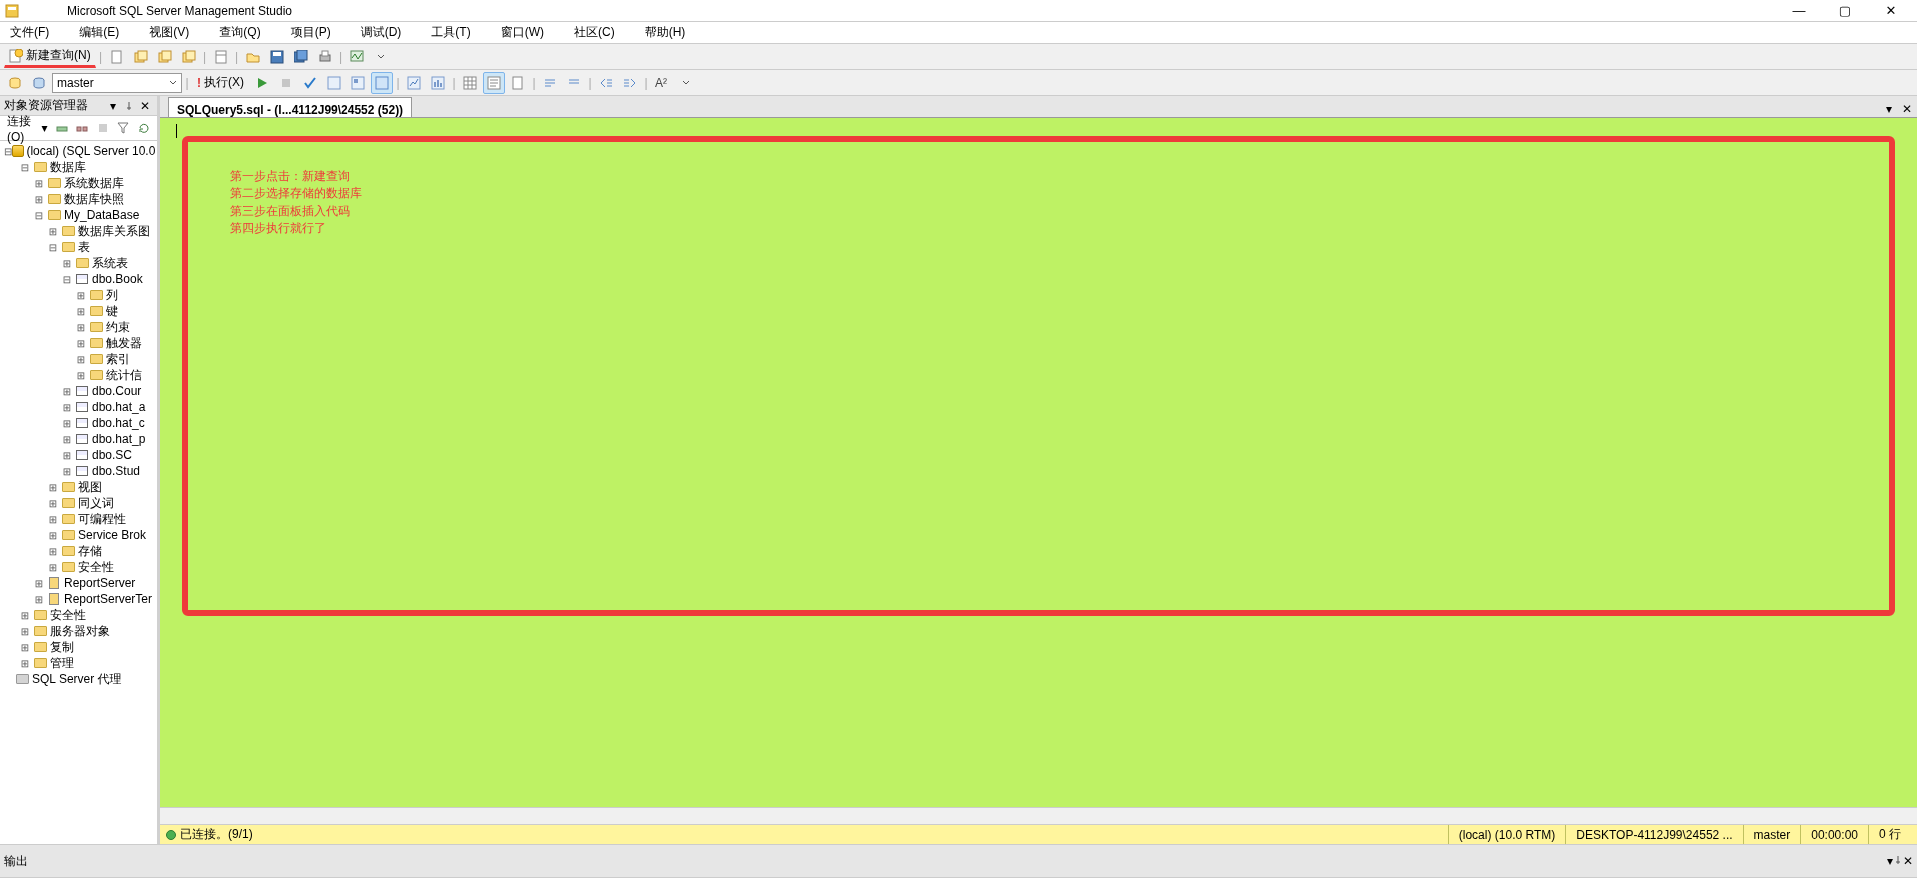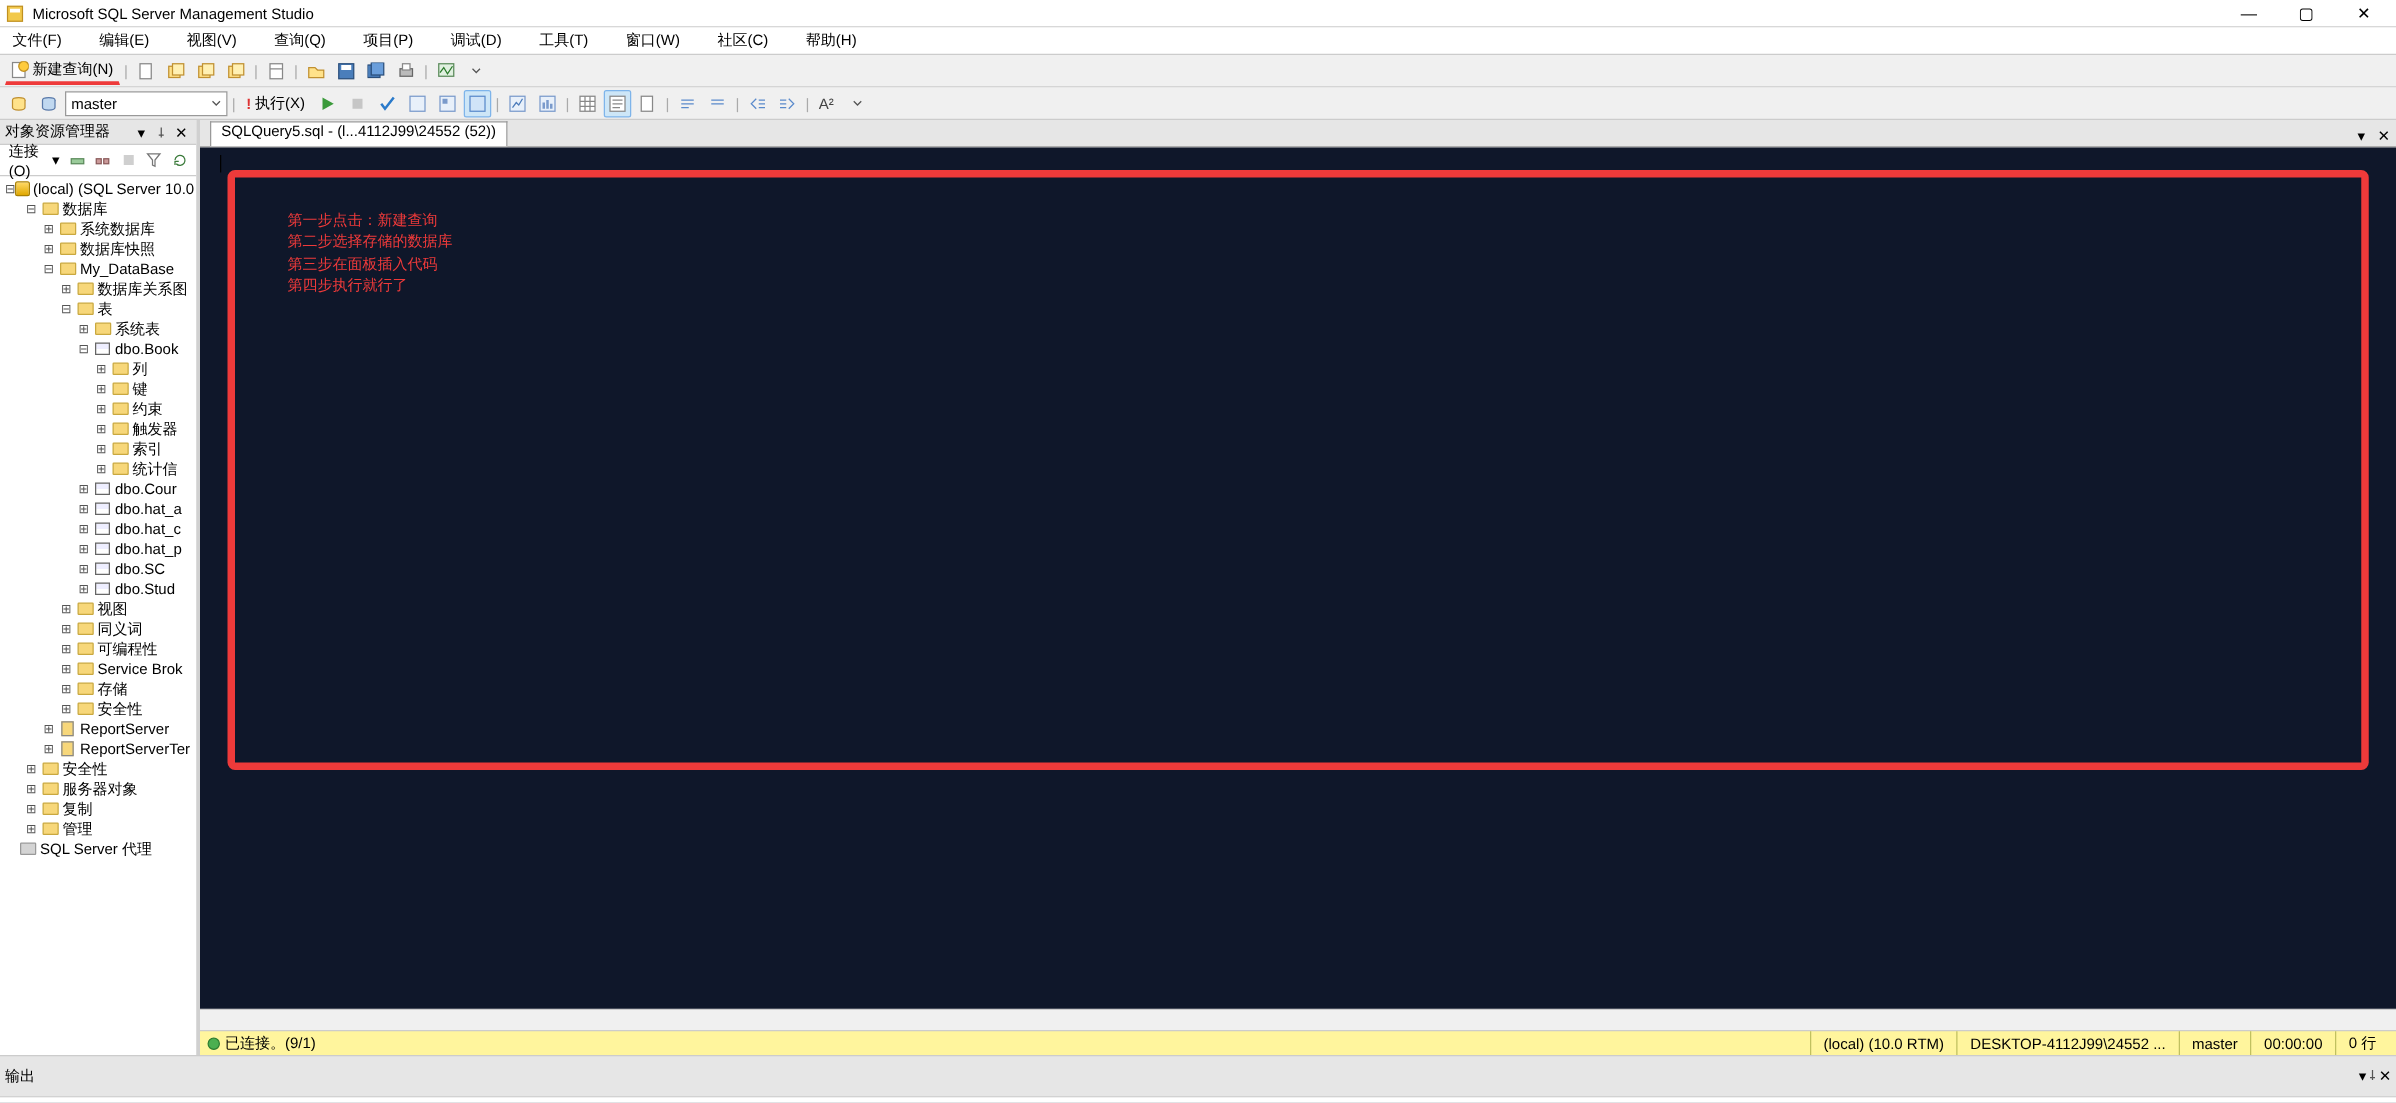--- a/index.html
+++ b/index.html
@@ -1,20 +1,20 @@
 <!DOCTYPE html>
 <html><head>
 <meta charset="utf-8">
 <style>
 * { margin:0; padding:0; box-sizing:border-box; font-family:"Microsoft YaHei","SimSun",Tahoma,sans-serif; font-size:12px; }
 html,body { width:100%; height:100%; background:#fff; color:#000; overflow:hidden; }
 
 .titlebar { height:22px; background:#fff; border-bottom:1px solid #ccc; display:flex; align-items:center; padding:0 4px; }
 .titlebar .icon { width:16px; height:16px; margin-right:6px; display:flex; align-items:center; justify-content:center; }
-.titlebar .title { flex:1; }
+.titlebar .title { flex:1;margin-left:41px; }
 .titlebar .ctrls { display:flex; gap:2px; }
 .titlebar .ctrls span { width:44px; height:20px; display:flex; align-items:center; justify-content:center; cursor:pointer; font-size:13px; }
 
 .menubar { height:22px; background:#fff; border-bottom:1px solid #ccc; display:flex; align-items:center; padding:0 4px; gap:18px; }
 .menubar .mitem { padding:2px 6px; cursor:pointer; }
 
 .toolbar1,.toolbar2 { height:26px; background:#f0f0f0; border-bottom:1px solid #ccc; display:flex; align-items:center; padding:0 4px; gap:2px; }
 .tbtn { width:22px; height:22px; display:flex; align-items:center; justify-content:center; cursor:pointer; border:1px solid transparent; border-radius:2px; }
 .tbtn svg { display:block; }
 .tsep { width:6px; height:22px; display:flex; align-items:center; justify-content:center; color:#aaa; }
@@ -36,24 +36,24 @@
 .tw { width:14px; height:14px; display:flex; align-items:center; justify-content:center; font-size:10px; color:#555; cursor:pointer; }
 .ticon { width:16px; height:16px; display:flex; align-items:center; justify-content:center; margin-right:2px; }
 .fold { width:13px; height:10px; background:#f7d77a; border:1px solid #c9a83f; border-radius:1px; }
 .foldg { width:13px; height:10px; background:#d4d4d4; border:1px solid #999; border-radius:1px; }
 .tbl { width:12px; height:10px; border:1px solid #666; background:linear-gradient(#eef 50%,#fff 50%); }
 .srv { width:12px; height:12px; border-radius:2px; background:linear-gradient(#ffd966,#e0a800); border:1px solid #aa8000; }
 .doc { width:10px; height:12px; background:#fff; border:1px solid #888; }
 
 .main { flex:1; display:flex; flex-direction:column; }
 .tabstrip { height:22px; background:#e6e6e6; display:flex; align-items:flex-end; border-bottom:1px solid #999; padding-left:8px; }
-.tab { height:20px; background:#fff; border:1px solid #999; border-bottom:none; padding:0 8px; display:flex; align-items:flex-start; margin-right:2px; font-weight:normal; font-size:11px; cursor:pointer; }
+.tab { height:20px; background:#fff; border:1px solid #999; border-bottom:none; padding:0 8px; display:flex; align-items:flex-end; margin-right:2px; font-weight:bold; font-size:11px; cursor:pointer; }
 .tabstrip .spacer { flex:1; }
 .tabstrip .tctrl { width:16px; height:16px; display:flex; align-items:center; justify-content:center; cursor:pointer; margin-right:2px; }
-.editor { flex:1; background:#0f172a; position:relative; overflow:auto;text-decoration:underline; }
+.editor { flex:1; background:#bef264; position:relative; overflow:auto;text-decoration:underline; }
 .cursor-line { position:absolute; top:6px; left:16px; width:1px; height:14px; background:#000; animation:blink 1s infinite; }
 @keyframes blink { 50% { opacity:0; } }
 .anno-box { position:absolute; border:6px solid #ee3a3a; border-radius:6px; pointer-events:none; }
 .anno-text { position:absolute; color:#ee3a3a; font-size:13px; line-height:1.45; }
 .scrollbar-h { height:17px; background:#f0f0f0; border-top:1px solid #ccc; }
 
 .statusbar-yellow { height:20px; background:#fff59d; border-top:1px solid #ccc; display:flex; align-items:center; padding:0 6px; font-size:11px; }
 .statusbar-yellow .cell { padding:0 10px; border-left:1px solid #c0c060; height:100%; display:flex; align-items:center; }
 .statusbar-yellow .spacer { flex:1; }
 .shape-conn { width:10px; height:10px; border-radius:50%; background:#4caf50; border:1px solid #2e7d32; margin-right:4px; }

